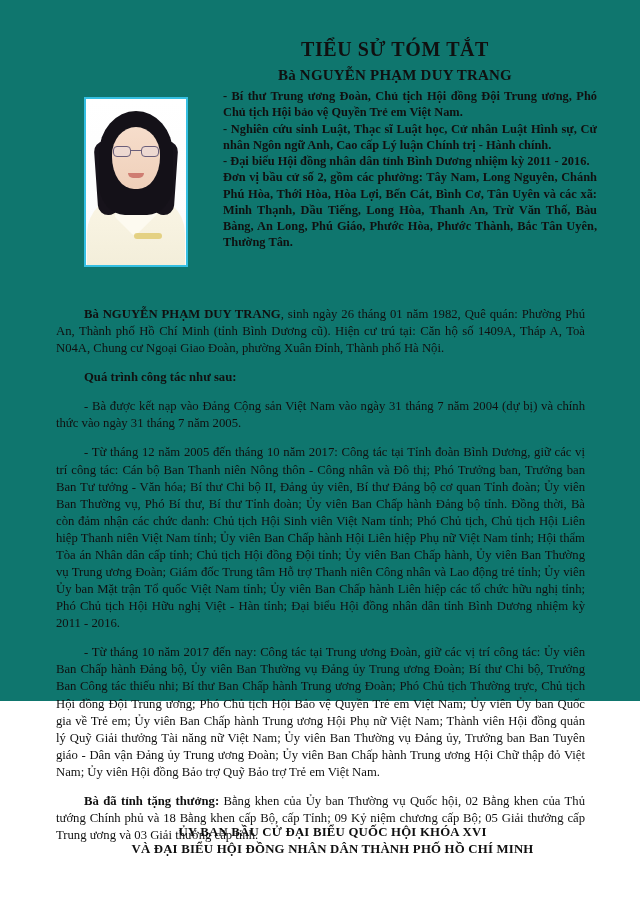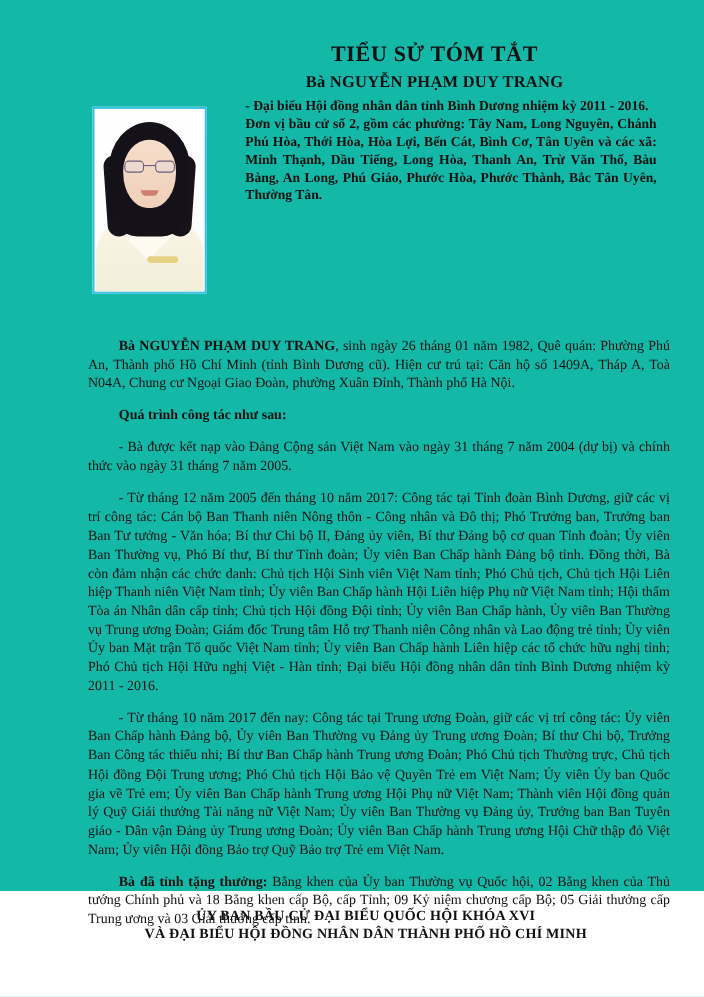--- a/index.html
+++ b/index.html
@@ -10,22 +10,22 @@
   body {
     width: 640px;
     height: 906px;
     font-family: "Liberation Serif", "DejaVu Serif", serif;
     color: #101010;
     overflow: hidden;
   }
   .page {
     position: relative;
     width: 640px;
-    height: 810px;
-    background: #14b8a6;
+    height: 701px;
+    background: #0f766e;
   }
 
   
   .doc-title {
     position: absolute;
     left: 190px;
     top: 38px;
     width: 410px;
     text-align: center;
     font-size: 20px;
@@ -175,21 +175,21 @@
     font-weight: bold;
     line-height: 1.31;
     text-align: justify;
     text-justify: inter-word;
   }
   .intro-block p { margin: 0; }
 
   
   .body-block {
     position: absolute;
-    left: 80px;
+    left: 56px;
     top: 306px;
     width: 529px;
     font-size: 12.7px;
     line-height: 1.345;
     text-align: justify;
     text-justify: inter-word;
   }
   .body-block p {
     margin: 0 0 0 0;
     text-indent: 28px;
@@ -236,20 +236,22 @@
       <div class="ph-glasses">
         <div class="ph-lens l"></div>
         <div class="ph-bridge"></div>
         <div class="ph-lens r"></div>
       </div>
       <div class="ph-mouth"></div>
     </div>
   </div>
 
   <div class="intro-block">
+    <p>- Bí thư Trung ương Đoàn, Chủ tịch Hội đồng Đội Trung ương, Phó Chủ tịch Hội bảo vệ Quyền Trẻ em Việt Nam.</p>
+    <p>- Nghiên cứu sinh Luật, Thạc sĩ Luật học, Cử nhân Luật Hình sự, Cử nhân Ngôn ngữ Anh, Cao cấp Lý luận Chính trị - Hành chính.</p>
     <p>- Đại biểu Hội đồng nhân dân tỉnh Bình Dương nhiệm kỳ 2011 - 2016.</p>
     <p>Đơn vị bầu cử số 2, gồm các phường: Tây Nam, Long Nguyên, Chánh Phú Hòa, Thới Hòa, Hòa Lợi, Bến Cát, Bình Cơ, Tân Uyên và các xã: Minh Thạnh, Dầu Tiếng, Long Hòa, Thanh An, Trừ Văn Thố, Bàu Bàng, An Long, Phú Giáo, Phước Hòa, Phước Thành, Bắc Tân Uyên, Thường Tân.</p>
   </div>
 
   <div class="body-block">
     <p><span class="lead">Bà NGUYỄN PHẠM DUY TRANG</span><span>, sinh ngày 26 tháng 01 năm 1982, Quê quán: Phường Phú An, Thành phố Hồ Chí Minh (tỉnh Bình Dương cũ). Hiện cư trú tại: Căn hộ số 1409A, Tháp A, Toà N04A, Chung cư Ngoại Giao Đoàn, phường Xuân Đỉnh, Thành phố Hà Nội.</span></p>
     <p class="heading-line">Quá trình công tác như sau:</p>
     <p>- Bà được kết nạp vào Đảng Cộng sản Việt Nam vào ngày 31 tháng 7 năm 2004 (dự bị) và chính thức vào ngày 31 tháng 7 năm 2005.</p>
     <p>- Từ tháng 12 năm 2005 đến tháng 10 năm 2017: Công tác tại Tỉnh đoàn Bình Dương, giữ các vị trí công tác: Cán bộ Ban Thanh niên Nông thôn - Công nhân và Đô thị; Phó Trưởng ban, Trưởng ban Ban Tư tưởng - Văn hóa; Bí thư Chi bộ II, Đảng ủy viên, Bí thư Đảng bộ cơ quan Tỉnh đoàn; Ủy viên Ban Thường vụ, Phó Bí thư, Bí thư Tỉnh đoàn; Ủy viên Ban Chấp hành Đảng bộ tỉnh. Đồng thời, Bà còn đảm nhận các chức danh: Chủ tịch Hội Sinh viên Việt Nam tỉnh; Phó Chủ tịch, Chủ tịch Hội Liên hiệp Thanh niên Việt Nam tỉnh; Ủy viên Ban Chấp hành Hội Liên hiệp Phụ nữ Việt Nam tỉnh; Hội thẩm Tòa án Nhân dân cấp tỉnh; Chủ tịch Hội đồng Đội tỉnh; Ủy viên Ban Chấp hành, Ủy viên Ban Thường vụ Trung ương Đoàn; Giám đốc Trung tâm Hỗ trợ Thanh niên Công nhân và Lao động trẻ tỉnh; Ủy viên Ủy ban Mặt trận Tổ quốc Việt Nam tỉnh; Ủy viên Ban Chấp hành Liên hiệp các tổ chức hữu nghị tỉnh; Phó Chủ tịch Hội Hữu nghị Việt - Hàn tỉnh; Đại biểu Hội đồng nhân dân tỉnh Bình Dương nhiệm kỳ 2011 - 2016.</p>
     <p>- Từ tháng 10 năm 2017 đến nay: Công tác tại Trung ương Đoàn, giữ các vị trí công tác: Ủy viên Ban Chấp hành Đảng bộ, Ủy viên Ban Thường vụ Đảng ủy Trung ương Đoàn; Bí thư Chi bộ, Trưởng Ban Công tác thiếu nhi; Bí thư Ban Chấp hành Trung ương Đoàn; Phó Chủ tịch Thường trực, Chủ tịch Hội đồng Đội Trung ương; Phó Chủ tịch Hội Bảo vệ Quyền Trẻ em Việt Nam; Ủy viên Ủy ban Quốc gia về Trẻ em; Ủy viên Ban Chấp hành Trung ương Hội Phụ nữ Việt Nam; Thành viên Hội đồng quản lý Quỹ Giải thưởng Tài năng nữ Việt Nam; Ủy viên Ban Thường vụ Đảng ủy, Trưởng ban Ban Tuyên giáo - Dân vận Đảng ủy Trung ương Đoàn; Ủy viên Ban Chấp hành Trung ương Hội Chữ thập đỏ Việt Nam; Ủy viên Hội đồng Bảo trợ Quỹ Bảo trợ Trẻ em Việt Nam.</p>

